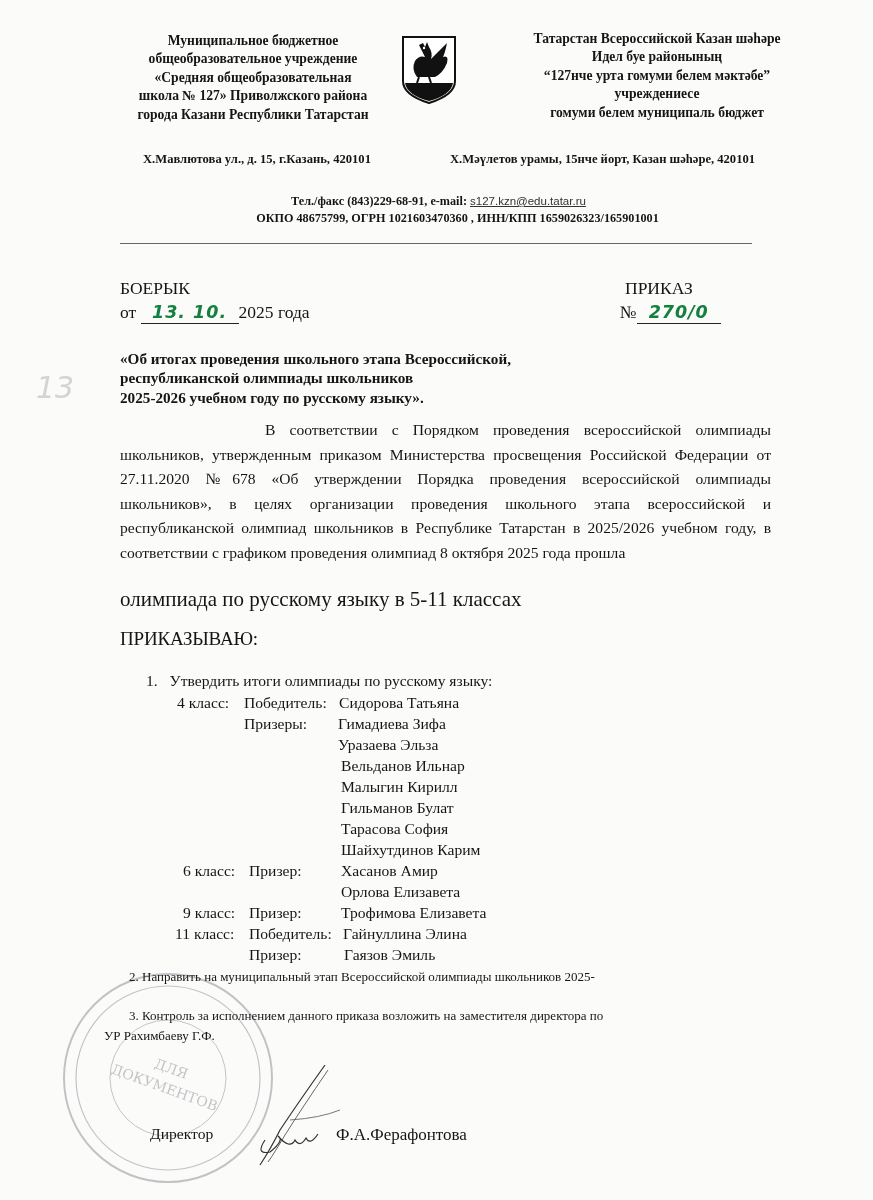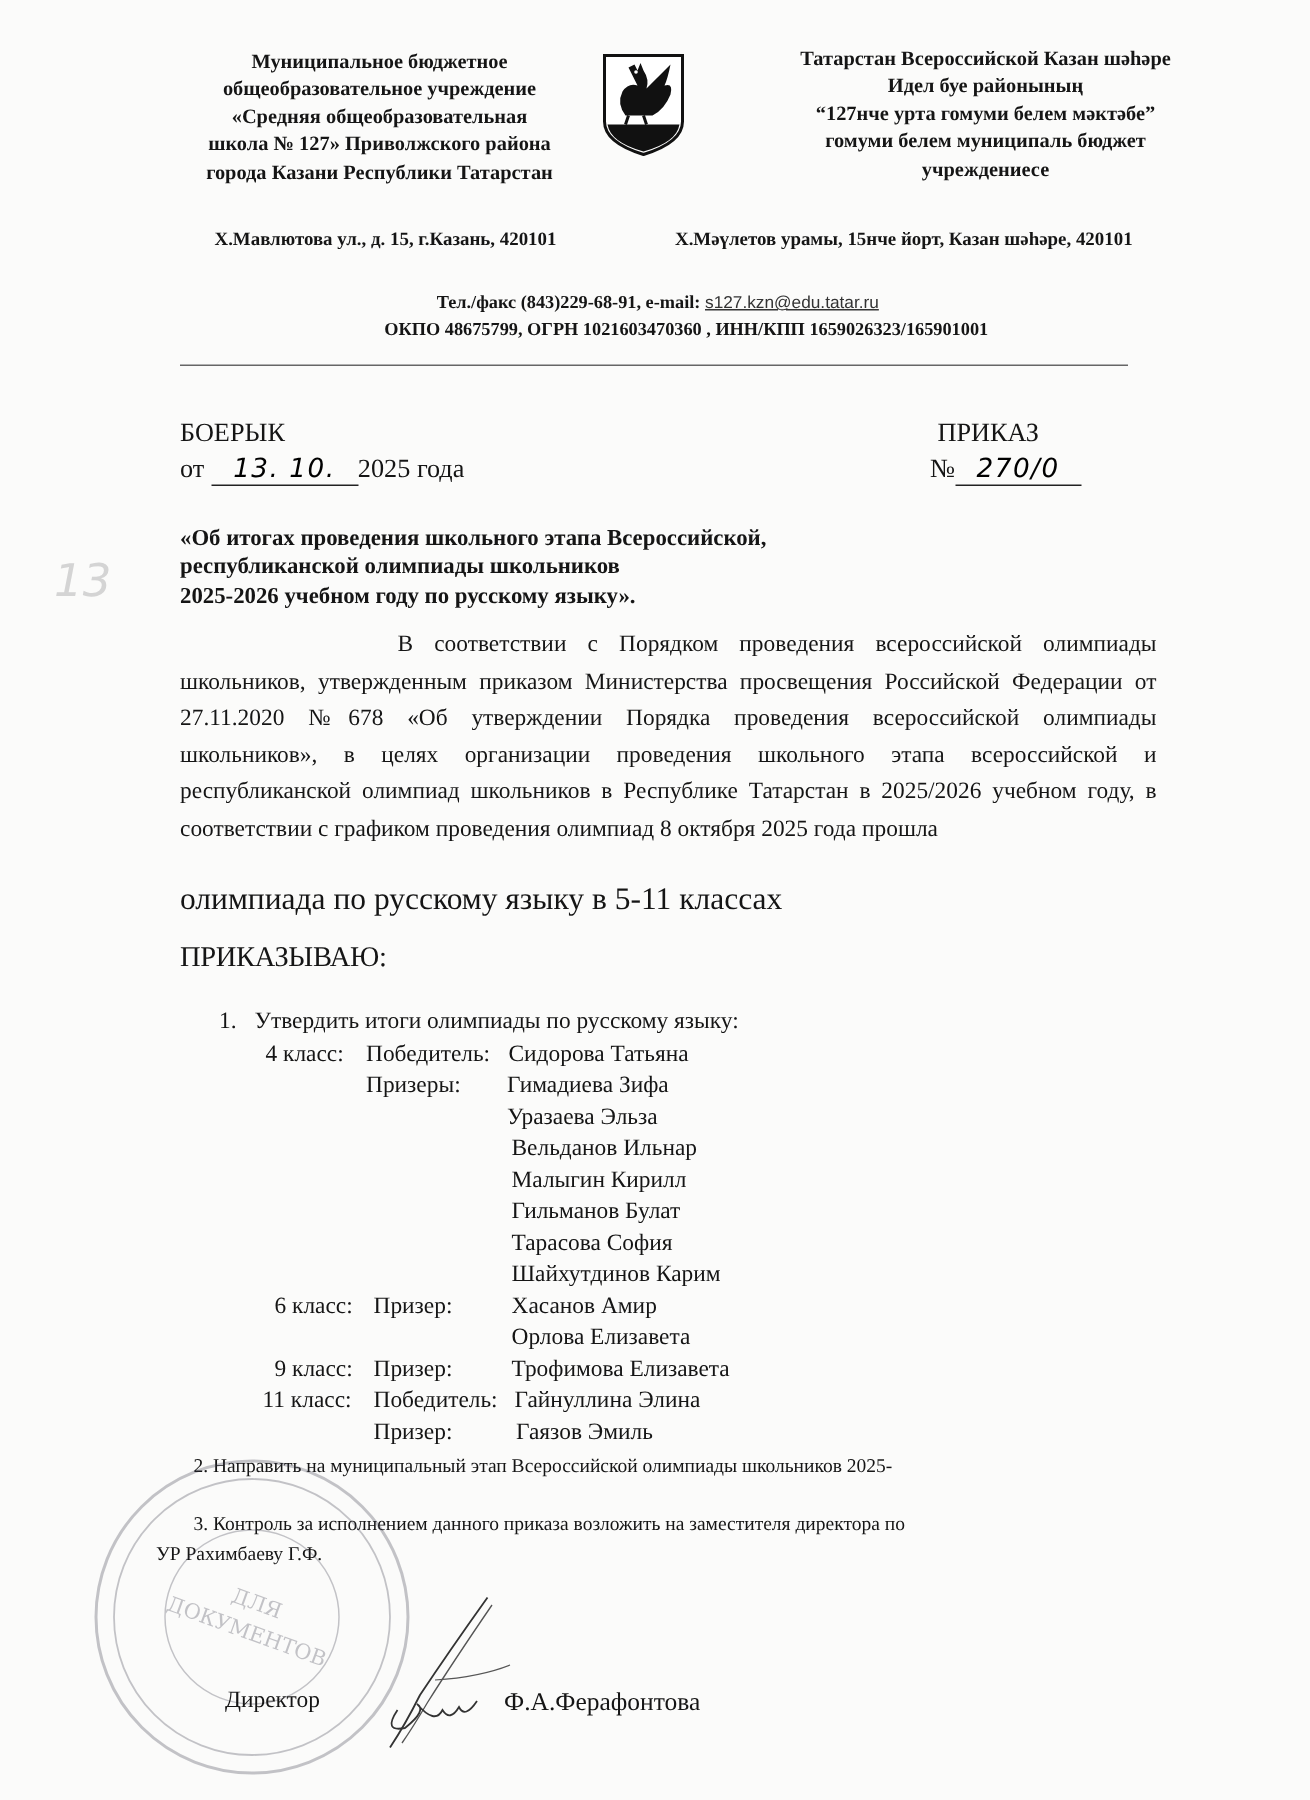--- a/index.html
+++ b/index.html
@@ -20,21 +20,21 @@
   .addr { position: absolute; top: 152px; font-weight: bold; font-size: 12.6px; white-space: nowrap; }
   .addr-left { left: 143px; }
   .addr-right { left: 450px; }
   .contacts { position: absolute; top: 193px; left: 0; width: 873px; text-align: center; font-weight: bold; font-size: 12.2px; line-height: 17px; }
   .contacts .line { display: block; white-space: nowrap; }
   .contacts .email { font-family: "Liberation Sans", sans-serif; font-weight: normal; text-decoration: underline; color: #333; font-size: 11.5px; }
   .contacts .l1 { padding-left: 4px; }
   .contacts .l2 { padding-left: 42px; }
   .rule { position: absolute; left: 120px; top: 243px; width: 632px; height: 1px; background: #666; }
   .doc-type { position: absolute; font-size: 17.5px; white-space: nowrap; }
-  .hand { font-family: "DejaVu Sans", sans-serif; font-style: italic; font-weight: 400; color: #000000; letter-spacing: 1px; margin-top: 28px; }
+  .hand { font-family: "DejaVu Sans", sans-serif; font-style: italic; font-weight: 700; color: #15803d; letter-spacing: 1px; margin-top: 28px; }
   .blank { display: inline-block; border-bottom: 1px solid #222; text-align: center; }
   .title-block { position: absolute; left: 120px; top: 349px; font-weight: bold; font-size: 15.2px; line-height: 19.4px; }
   .title-block .line { display: block; white-space: nowrap; }
   .body-para {
     position: absolute; left: 120px; top: 418px; width: 651px; font-size: 15.6px; line-height: 24.6px;
     text-align: justify; text-indent: 145px;
   }
   .prikaz { position: absolute; left: 120px; top: 628px; font-size: 19px; letter-spacing: -0.2px; }
   .item1 { position: absolute; left: 146px; top: 672px; font-size: 15.6px; }
   .res-row { position: absolute; font-size: 15.6px; white-space: nowrap; }
@@ -62,22 +62,22 @@
   <path d="M6 50 H54 Q52 62 30 68 Q8 62 6 50 Z" fill="#111"></path>
   <path d="M18 44 Q12 36 16 28 Q20 22 26 24 Q22 16 20 12 L24 10 L26 14 L28 9 L30 14 Q34 20 32 26 Q40 18 48 10 Q46 20 44 24 Q50 22 48 30 Q44 40 36 44 Z" fill="#111"></path>
   <path d="M20 44 L18 50 M30 44 L32 50" stroke="#111" stroke-width="2"></path>
   <circle cx="25" cy="15" r="1.2" fill="#fff"></circle>
 </svg>
 
 <div class="hdr-right">
   <span class="hdr-line">Татарстан Всероссийской Казан шәһәре</span>
   <span class="hdr-line">Идел буе районының</span>
   <span class="hdr-line">“127нче урта гомуми белем мәктәбе”</span>
+  <span class="hdr-line">учреждениесе</span>
   <span class="hdr-line">гомуми белем муниципаль бюджет</span>
-  <span class="hdr-line">учреждениесе</span>
 </div>
 
 <div class="addr addr-left">Х.Мавлютова ул., д. 15, г.Казань, 420101</div>
 <div class="addr addr-right">Х.Мәүлетов урамы, 15нче йорт, Казан шәһәре, 420101</div>
 
 <div class="contacts">
   <span class="line l1"><span>Тел./факс (843)229-68-91, e-mail: </span><span class="email">s127.kzn@edu.tatar.ru</span></span>
   <span class="line l2">ОКПО 48675799, ОГРН 1021603470360 , ИНН/КПП 1659026323/165901001</span>
 </div>
 

